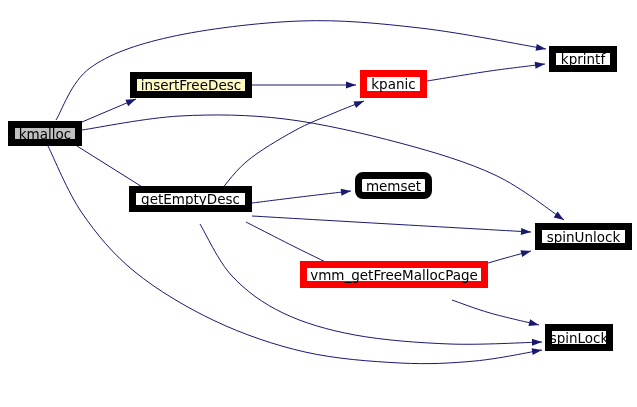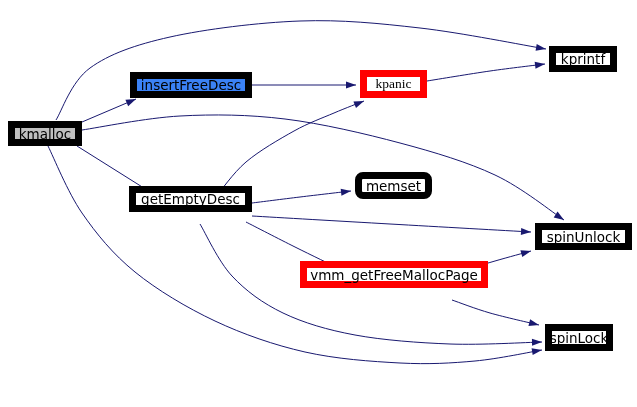--- a/index.html
+++ b/index.html
@@ -72,24 +72,24 @@
       <polygon points="542,342 532.0784310956931,345.71651321497586 531.9262931278286,338.71816669320845" fill="#191970"></polygon>
       <path d="M455,273 C461.6666666666667,271 482.3333333333333,264.6666666666667 495,261 C507.6666666666667,257.3333333333333 525,252.66666666666666 531,251" class="edge" stroke="#191970"></path>
       <polygon points="531,251 522.3015744269519,257.04875132156576 520.4280673804492,250.30412595415615" fill="#191970"></polygon>
       <path d="M452,300 C458.3333333333333,302.1666666666667 475.5,308.8333333333333 490,313 C504.5,317.1666666666667 530.8333333333334,323 539,325" class="edge" stroke="#191970"></path>
       <polygon points="539,325 528.4544863308529,326.0208532969193 530.1195674365076,319.22177211549547" fill="#191970"></polygon>
     </svg>
   <div id="node-layer">
       <div class="node" style="left: 8px; top: 121px; width: 74px; height: 25px; background: rgb(192, 192, 192); border-color: rgb(0, 0, 0);">
         <span class="node-label">kmalloc</span>
       </div>
-      <div class="node" style="left: 130px; top: 72px; width: 122px; height: 26px; background: #3b82f6; border-color: rgb(0, 0, 0);">
+      <div class="node" style="left: 130px; top: 72px; width: 122px; height: 26px; background: #fef9c3; border-color: rgb(0, 0, 0);">
         <span class="node-label">insertFreeDesc</span>
       </div>
-      <div class="node" style="left: 360px; top: 70px; width: 67px; height: 28px; background: rgb(255, 255, 255); border-color: rgb(255, 0, 0); font-family: Liberation Serif, serif;">
+      <div class="node" style="left: 360px; top: 70px; width: 67px; height: 28px; background: rgb(255, 255, 255); border-color: rgb(255, 0, 0);">
         <span class="node-label">kpanic</span>
       </div>
       <div class="node" style="left: 549px; top: 46px; width: 68px; height: 26px; background: rgb(255, 255, 255); border-color: rgb(0, 0, 0);">
         <span class="node-label">kprintf</span>
       </div>
       <div class="node" style="left: 129px; top: 186px; width: 123px; height: 26px; background: rgb(255, 255, 255); border-color: rgb(0, 0, 0); text-align: center;">
         <span class="node-label">getEmptyDesc</span>
       </div>
       <div class="node" style="left: 355px; top: 172px; width: 77px; height: 27px; background: rgb(255, 255, 255); border-color: rgb(0, 0, 0); border-radius: 8px;">
         <span class="node-label">memset</span>

